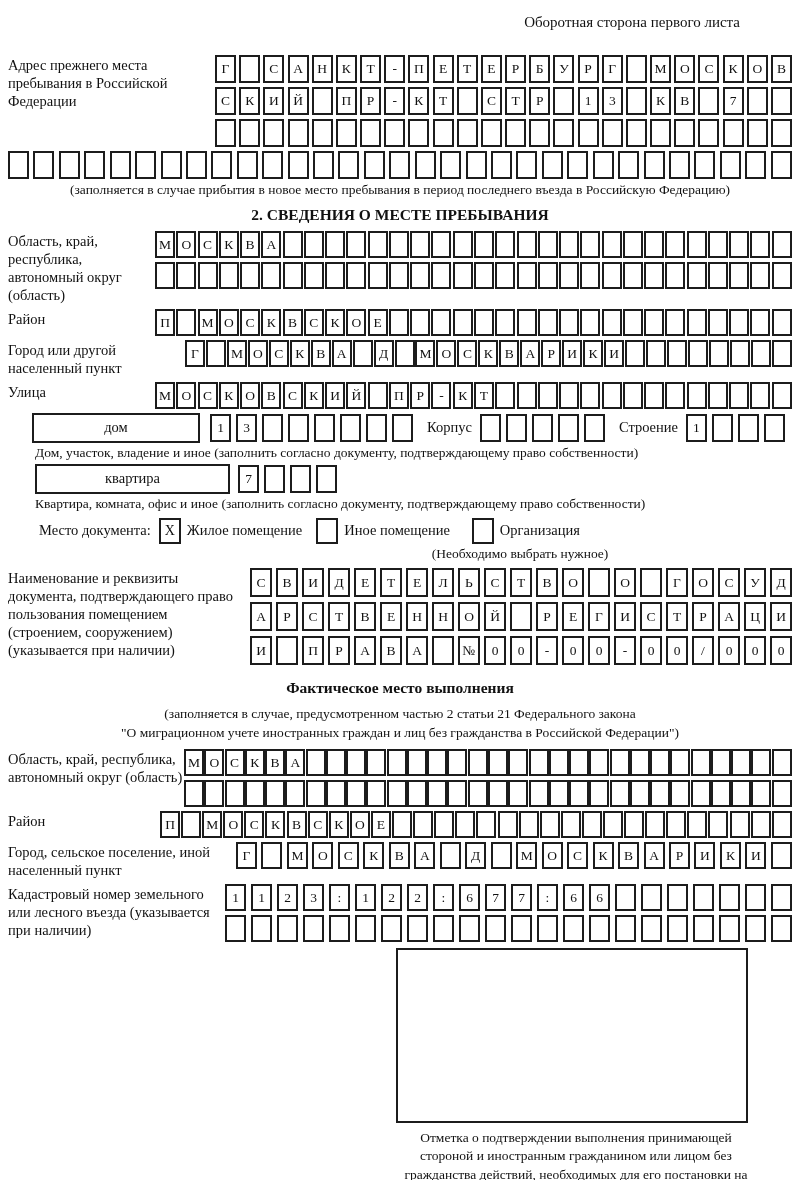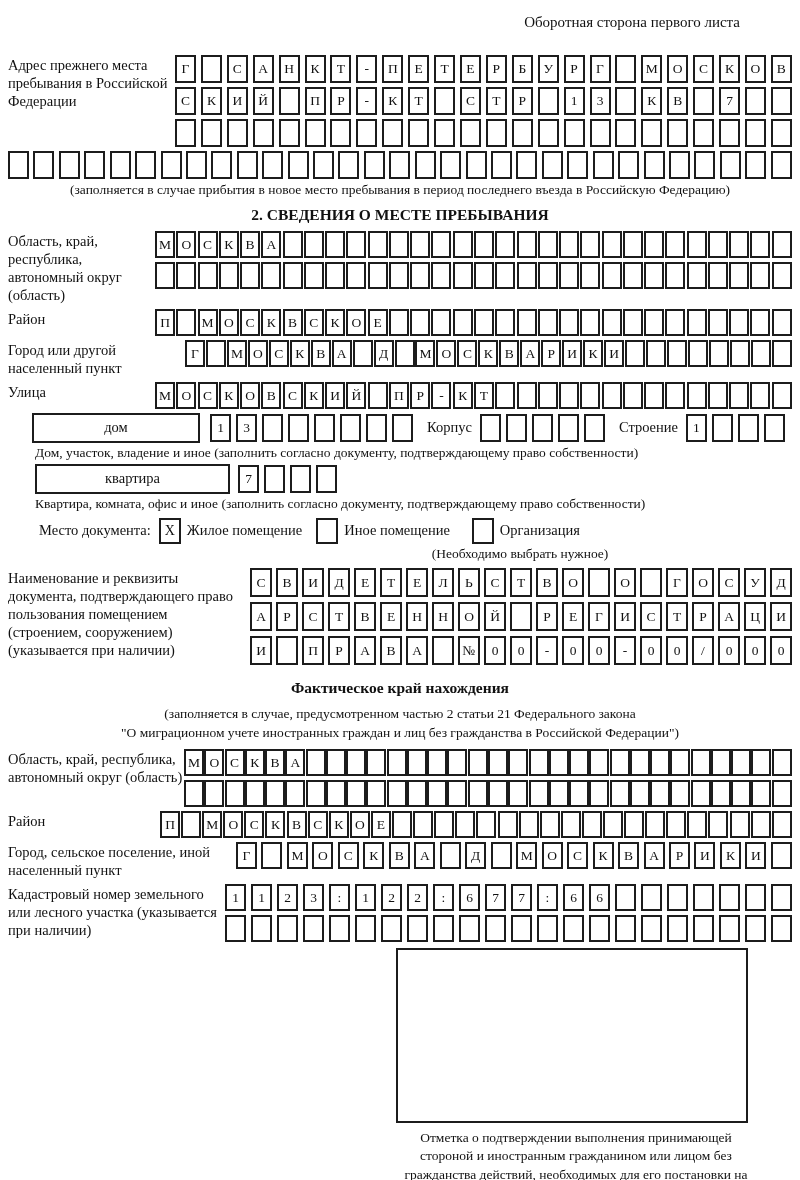--- a/index.html
+++ b/index.html
@@ -79,21 +79,21 @@
     font-size:13.5px; line-height:1.38;
   }
 </style>
 </head>
 <body>
 
 <div class="page">
 
   <div class="header-note">Оборотная сторона первого листа</div>
 
-  <div class="flexrow" style="margin-top:24px;">
+  <div class="flexrow" style="margin-top:24px;gap:40px;">
     <div class="label lw167">Адрес прежнего места пребывания в Российской Федерации</div>
     <div class="rows">
       <div class="cells addr">
           <div class="cell">Г</div>
           <div class="cell"></div>
           <div class="cell">С</div>
           <div class="cell">А</div>
           <div class="cell">Н</div>
           <div class="cell">К</div>
           <div class="cell">Т</div>
@@ -509,21 +509,21 @@
           <div class="cell">0</div>
           <div class="cell">0</div>
           <div class="cell">/</div>
           <div class="cell">0</div>
           <div class="cell">0</div>
           <div class="cell">0</div>
         </div>
     </div>
   </div>
 
-  <div class="fact-title">Фактическое край нахождения</div>
+  <div class="fact-title">Фактическое место выполнения</div>
   <div class="fact-note first">(заполняется в случае, предусмотренном частью 2 статьи 21 Федерального закона</div>
   <div class="fact-note">"О миграционном учете иностранных граждан и лиц без гражданства в Российской Федерации")</div>
 
   <div class="flexrow fact-block">
     <div class="label lw176">Область, край, республика, автономный округ (область)</div>
     <div class="rows">
       <div class="cells">
           <div class="cell">М</div>
           <div class="cell">О</div>
           <div class="cell">С</div>
@@ -652,21 +652,21 @@
           <div class="cell">Р</div>
           <div class="cell">И</div>
           <div class="cell">К</div>
           <div class="cell">И</div>
           <div class="cell"></div>
         </div>
     </div>
   </div>
 
   <div class="flexrow">
-    <div class="label lw217">Кадастровый номер земельного или лесного участка (указывается при наличии)</div>
+    <div class="label lw217">Кадастровый номер земельного или лесного въезда (указывается при наличии)</div>
     <div class="rows">
       <div class="cells wideish">
           <div class="cell">1</div>
           <div class="cell">1</div>
           <div class="cell">2</div>
           <div class="cell">3</div>
           <div class="cell">:</div>
           <div class="cell">1</div>
           <div class="cell">2</div>
           <div class="cell">2</div>

